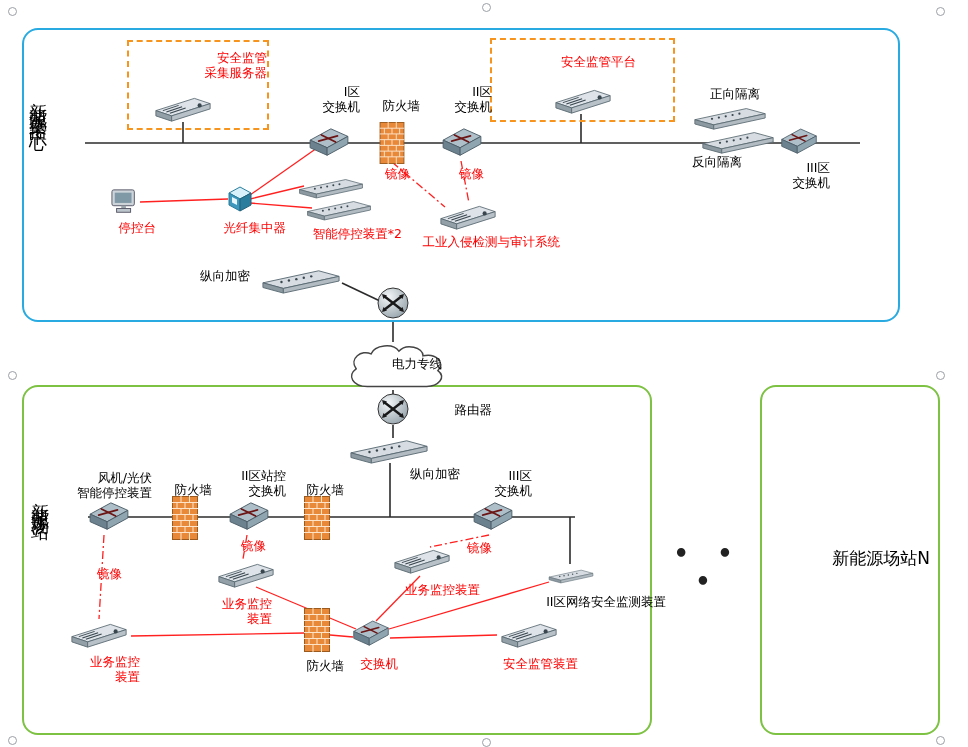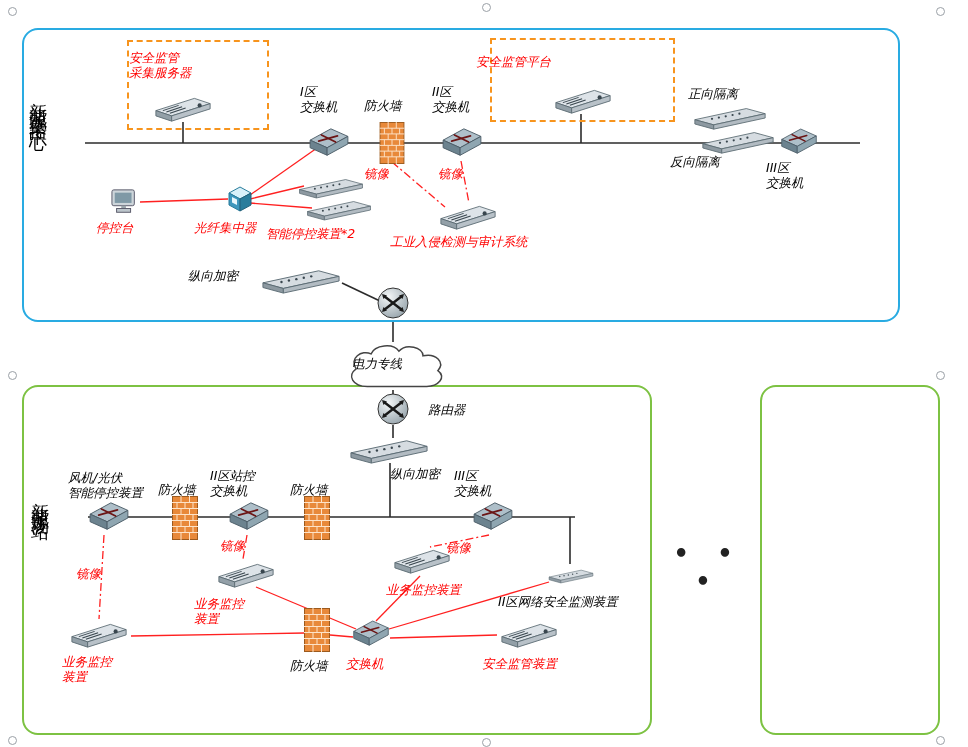--- a/index.html
+++ b/index.html
@@ -6,22 +6,22 @@
   html,body { width:968px; height:747px; background:#ffffff; overflow:hidden;
     font-family:"DejaVu Sans","Liberation Sans",sans-serif; }
   .canvas { position:absolute; inset:0; width:968px; height:747px; }
 
   .region { position:absolute; border-radius:16px; background:transparent; }
   .region.blue  { border:2px solid var(--center_border,#29abe2); }
   .region.green { border:2px solid var(--station_border,#7dc243); }
 
   .dashed-box { position:absolute; border:2px dashed var(--group_dashed,#f7941d); }
 
-  .lbl { position:absolute; font-size:12.5px; line-height:1.22; text-align:left;
-         white-space:pre-line; color:#000;font-style:italic; }
+  .lbl { position:absolute; font-size:12.5px; line-height:1.22; text-align:right;
+         white-space:pre-line; color:#000; }
   .lbl.red { color:var(--red_label,#ff0000); }
   .lbl.big { font-size:17px; }
   .dots { position:absolute; font-size:24px; font-weight:bold; color:#222;
           letter-spacing:10px; text-align:center; }
 
   .vtitle { position:absolute; writing-mode:vertical-rl; text-orientation:upright;
             font-size:18px; letter-spacing:5px; color:#000;
             font-family:"DejaVu Serif","Liberation Serif",serif; }
 
   .icon { position:absolute; }
@@ -317,20 +317,21 @@
     </svg>
   <div class="lbl red" style="left:482px;top:656px;width:96px">安全监管装置</div>
 
   <svg class="icon" style="left:66px;top:620px;width:66px;height:28px">
       <use href="#sym-server"></use>
     </svg>
   <div class="lbl red" style="left:62px;top:654px;width:78px">业务监控
 装置</div>
 
   <div class="dots" style="left:658px;top:540px;width:100px">• • •</div>
+  <div class="lbl big" style="left:770px;top:548px;width:160px">新能源场站N</div>
 
   <span class="handle" style="left:8px;top:7px"></span>
   <span class="handle" style="left:482px;top:3px"></span>
   <span class="handle" style="left:936px;top:7px"></span>
   <span class="handle" style="left:8px;top:371px"></span>
   <span class="handle" style="left:936px;top:371px"></span>
   <span class="handle" style="left:8px;top:736px"></span>
   <span class="handle" style="left:482px;top:738px"></span>
   <span class="handle" style="left:936px;top:736px"></span>
 

